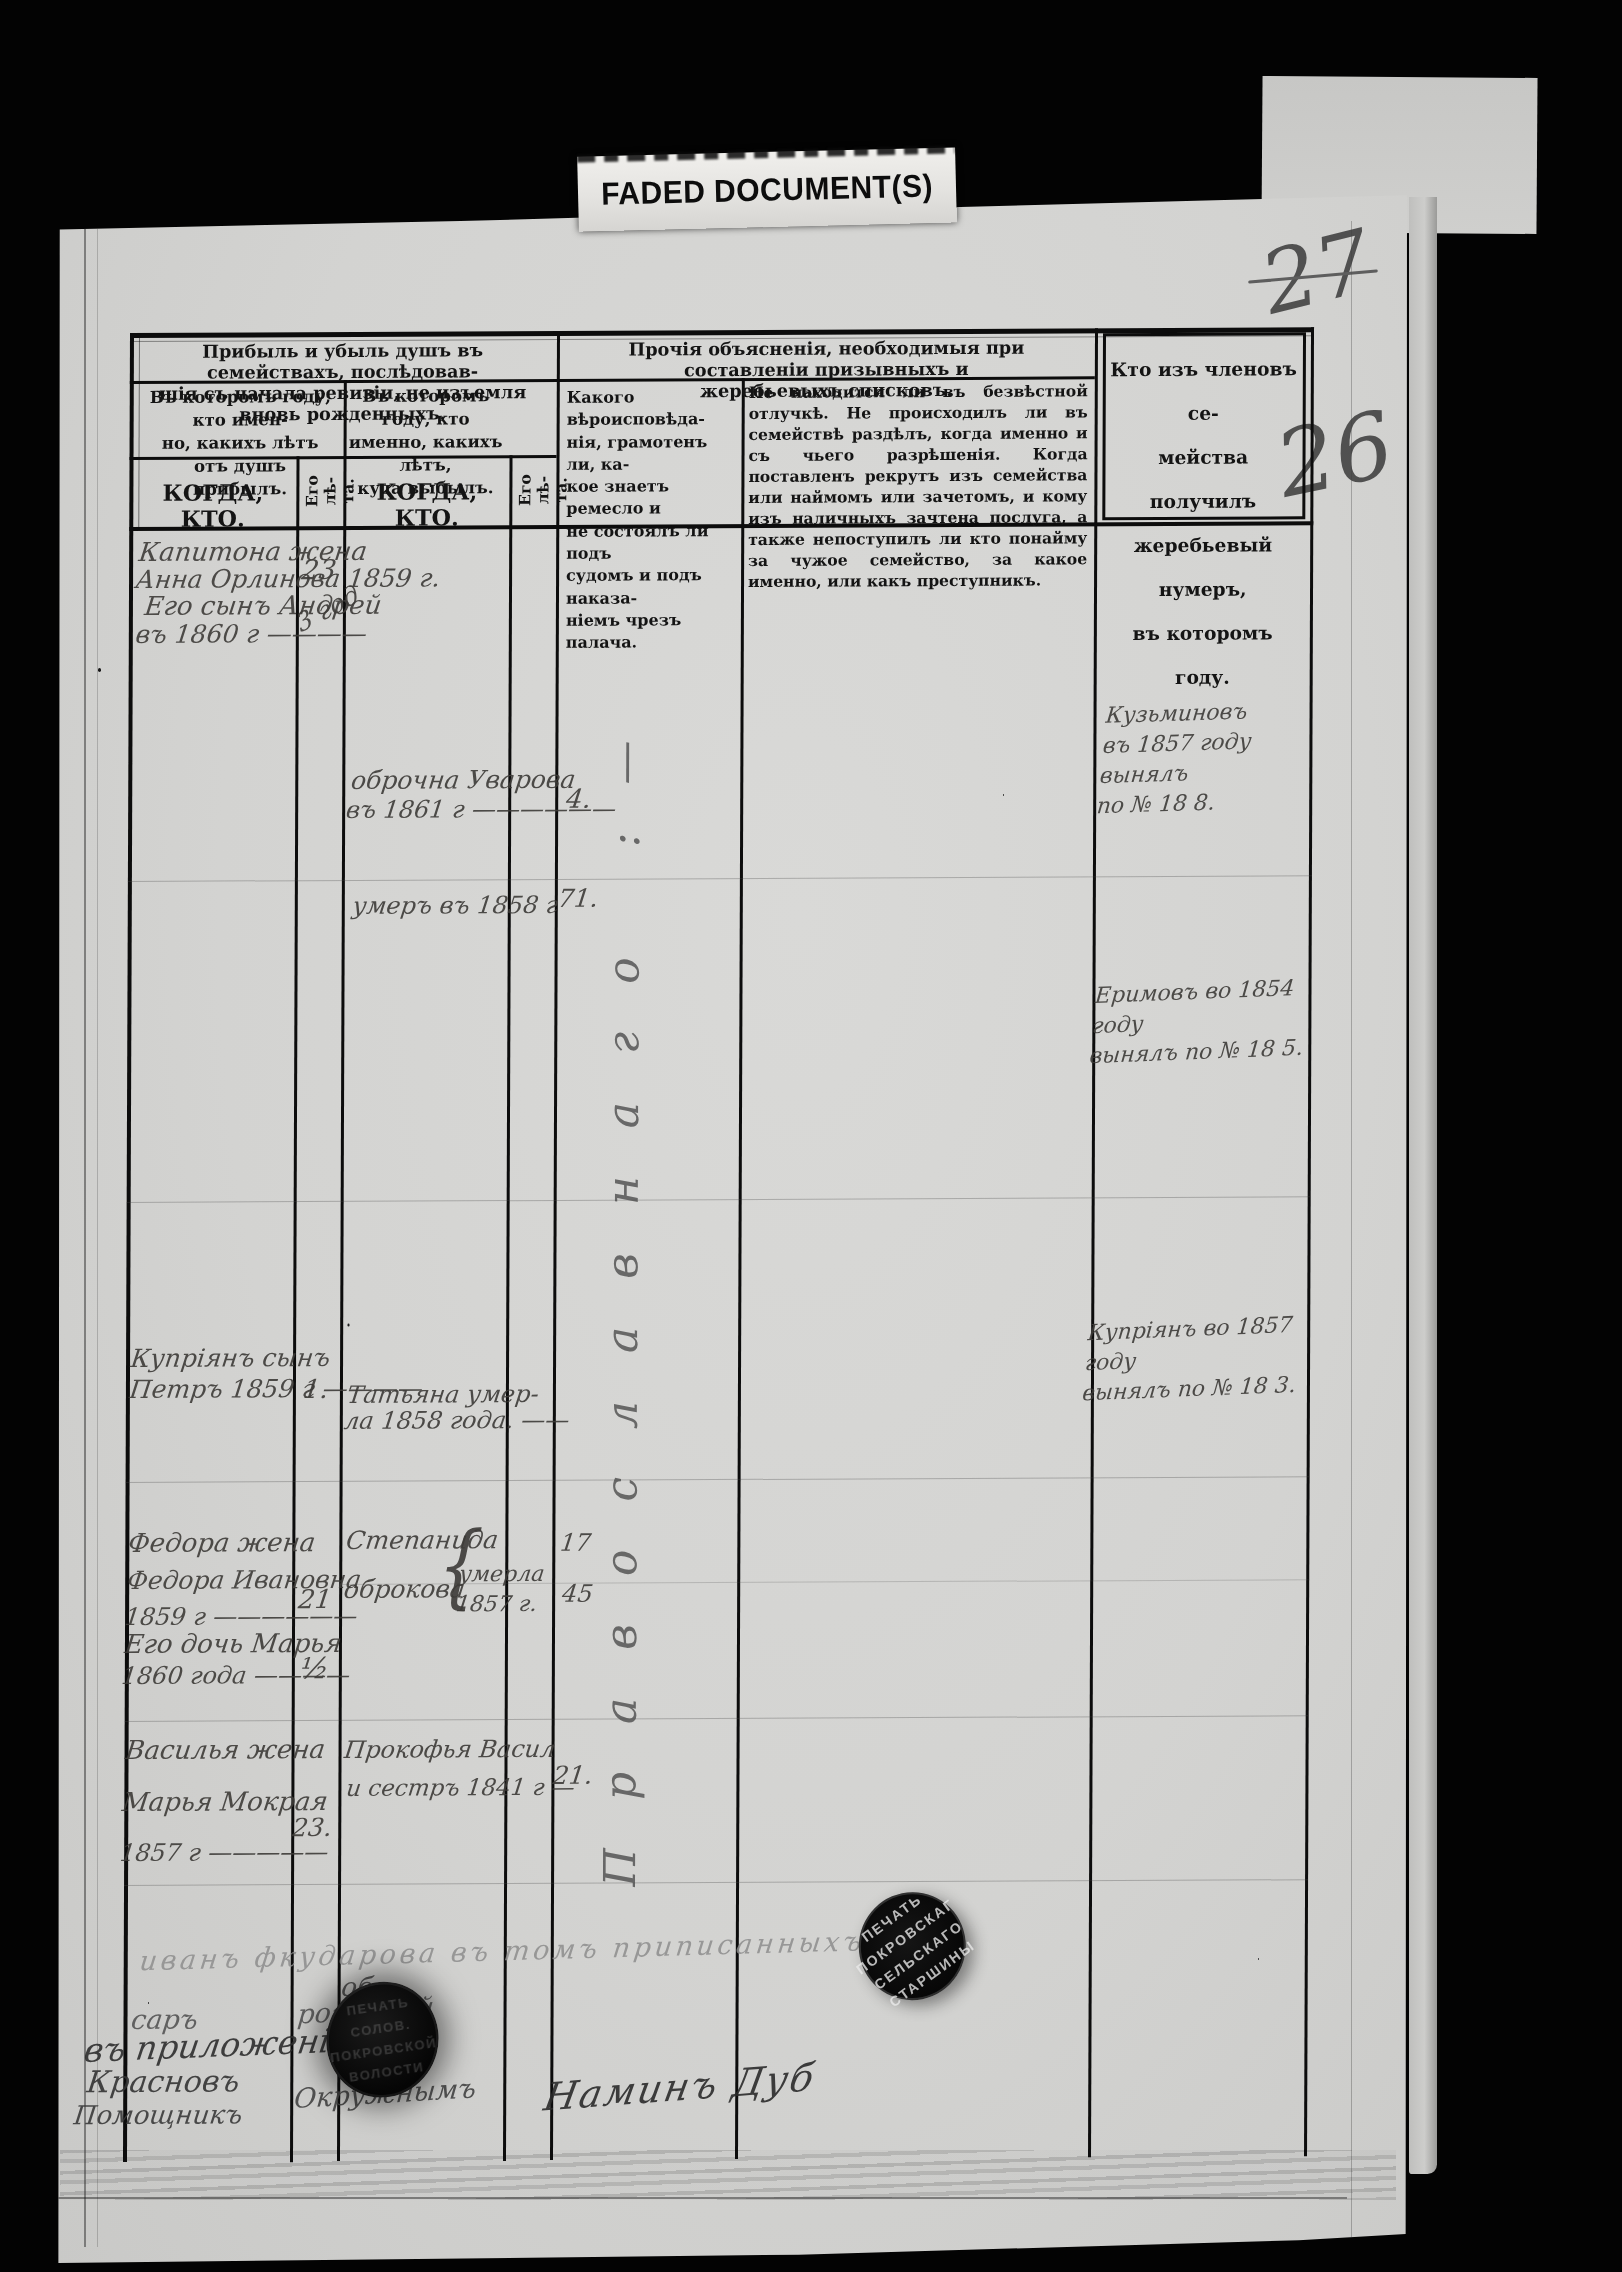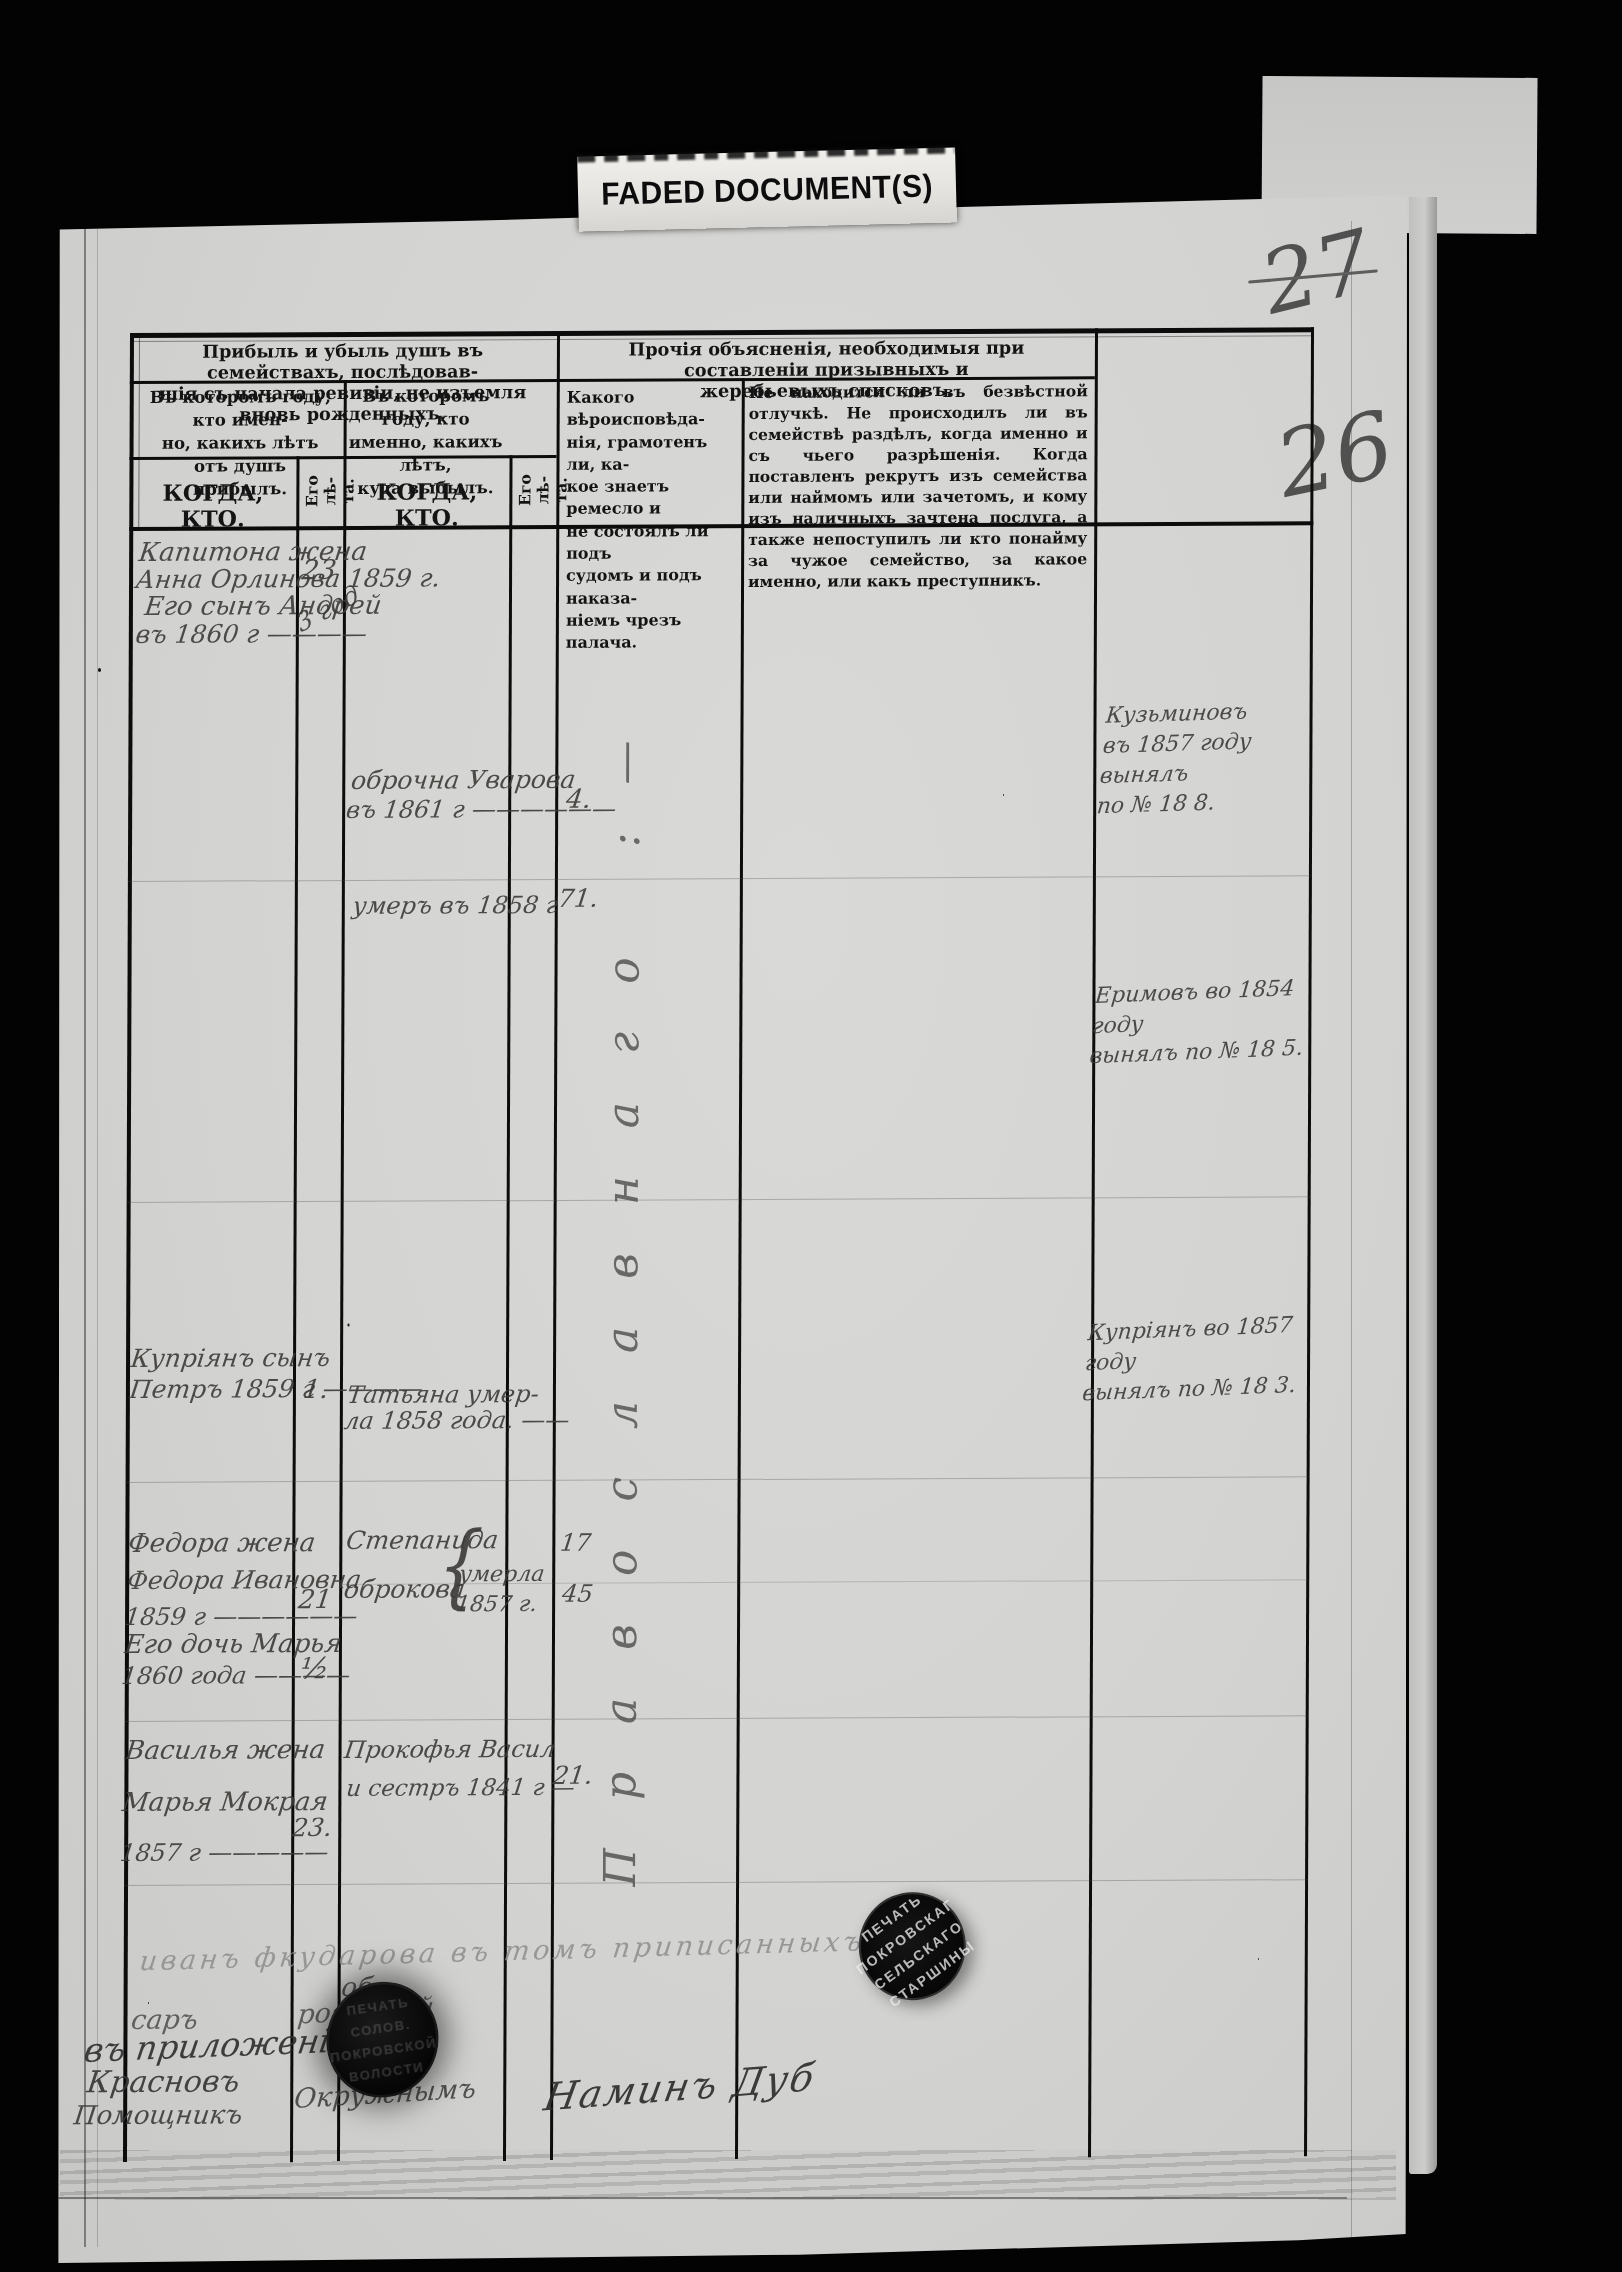--- a/index.html
+++ b/index.html
@@ -130,20 +130,26 @@
 не состоялъ ли подъ
 судомъ и подъ наказа-
 ніемъ чрезъ палача.</div>
       <div class="hdr" style="left:619px;top:52px;width:339px;font-size:15.6px;line-height:21px;text-align:justify;white-space:normal;">Не находится ли въ безвѣстной отлучкѣ. Не происходилъ ли въ семействѣ раздѣлъ, когда именно и съ чьего разрѣшенія. Когда поставленъ рекрутъ изъ семейства или наймомъ или зачетомъ, и кому изъ наличныхъ зачтена послуга, а также непоступилъ ли кто понайму за чужое семейство, за какое именно, или какъ преступникъ.</div>
       <div class="hdr" style="left:0;top:147px;width:167px;font-size:22.3px;">КОГДА, КТО.</div>
       <div class="hdr" style="left:214px;top:147px;width:167px;font-size:22.3px;">КОГДА, КТО.</div>
       <div class="vrot" style="left:174px;top:190px;width:62px;height:42px;font-size:15.6px;line-height:18px;">Его лѣ-
 та.</div>
       <div class="vrot" style="left:387px;top:190px;width:62px;height:42px;font-size:15.6px;line-height:18px;">Его лѣ-
 та.</div>
+      <div class="lotbox" style="left:973px;top:5.2px;width:197px;height:181px;">
+        <div class="hdr" style="left:4.2px;top:10.4px;width:187px;font-size:18.7px;line-height:44px;">Кто изъ членовъ се-
+мейства получилъ
+жеребьевый нумеръ,
+въ которомъ году.</div>
+      </div>
 
       <div class="vert-hw" style="left:470px;top:1556px;font-size:44px;letter-spacing:48px;">Православнаго :—</div>
 
       <div class="hw" style="left:10.4px;top:204px;font-size:26px;">Капитона жена</div>
       <div class="hw" style="left:7.3px;top:232px;font-size:25px;">Анна Орлинова 1859 г.</div>
       <div class="hw center" style="left:167px;top:222px;width:46px;font-size:27px;">23</div>
       <div class="hw" style="left:15.6px;top:258px;font-size:26px;">Его сынъ Андрей</div>
       <div class="hw" style="left:7.3px;top:287px;font-size:25px;">въ 1860 г ————</div>
       <div class="hw" style="left:165px;top:262px;font-size:25px;transform:rotate(-28deg) skewX(-7deg);">3 год</div>
 

